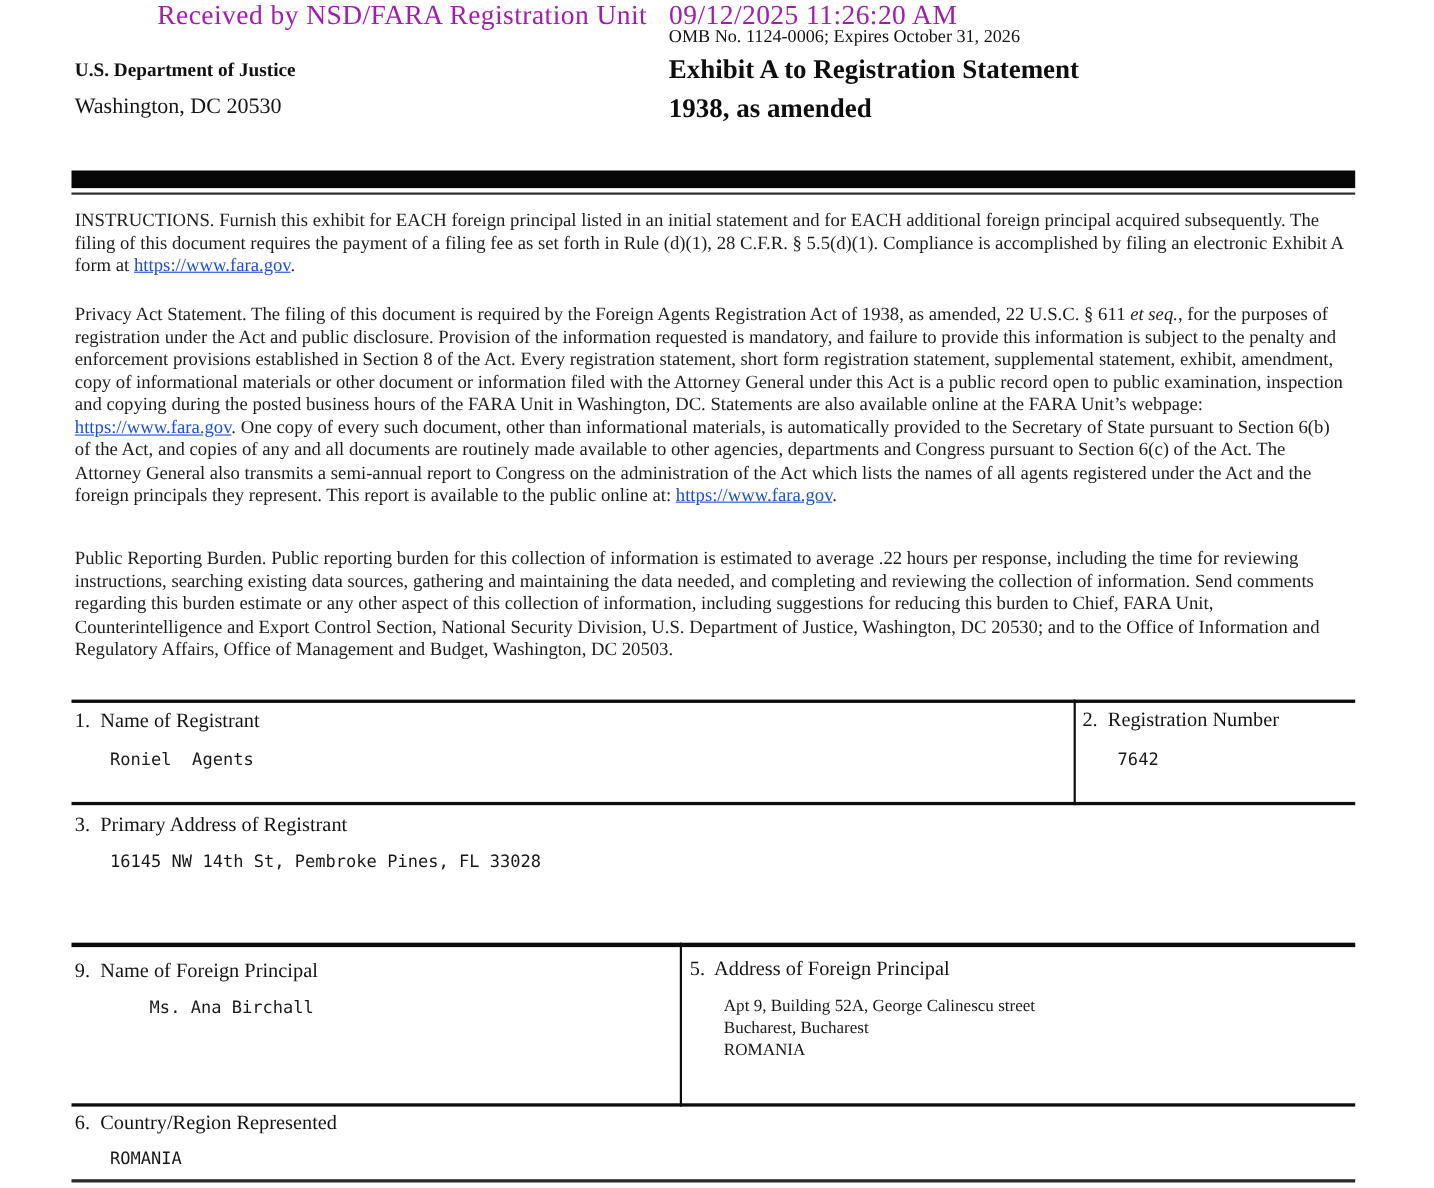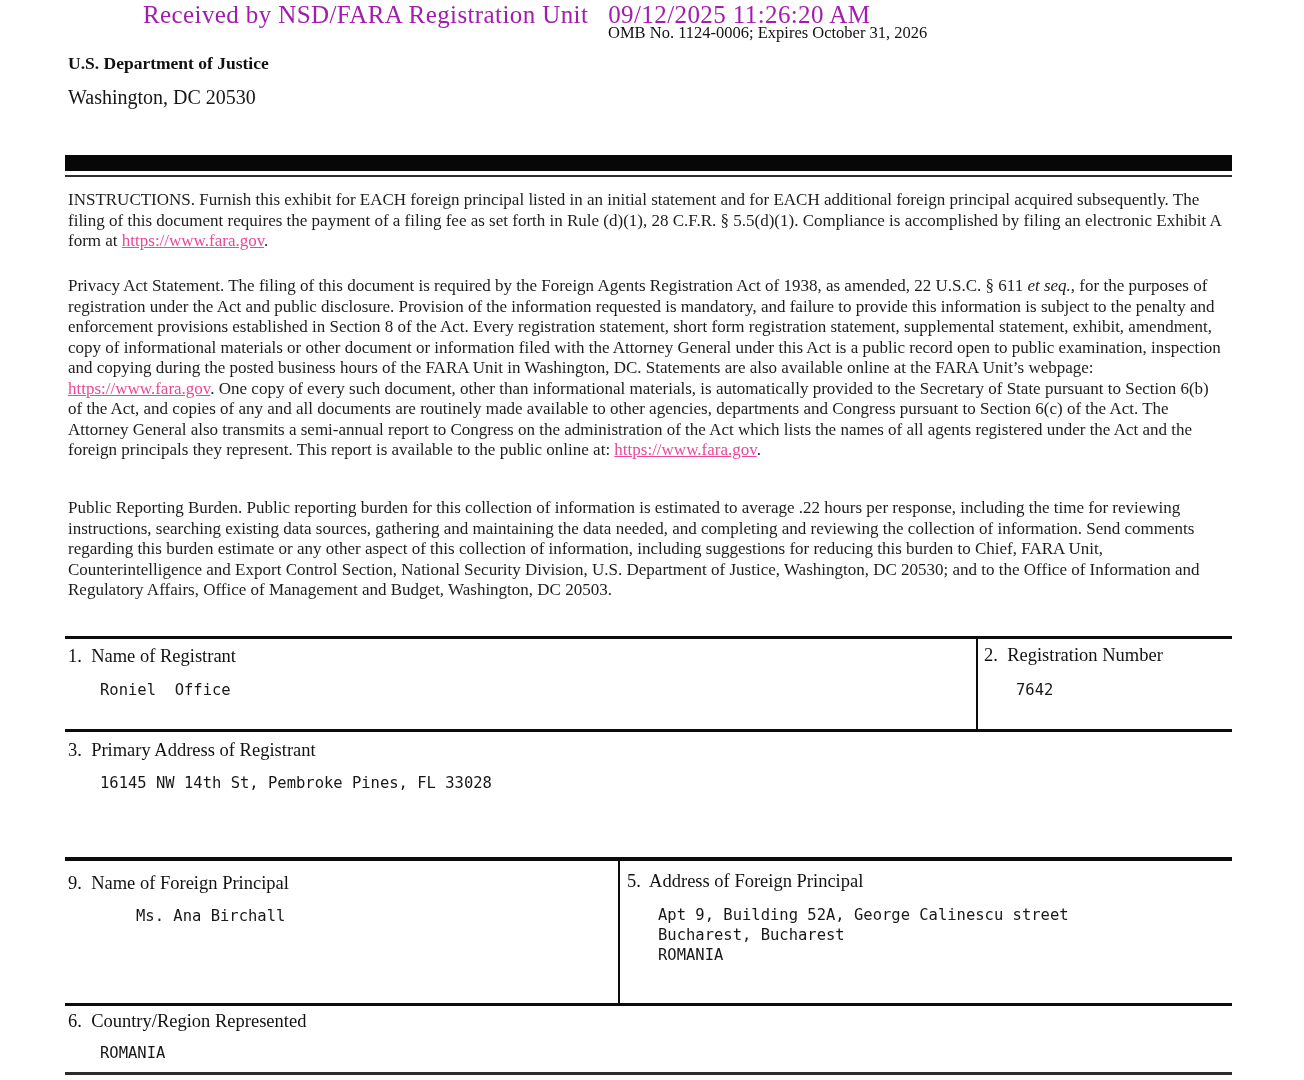--- a/index.html
+++ b/index.html
@@ -23,21 +23,21 @@
   }
   .bar{left:65px;top:155px;width:1167px;height:16px;background:#070707;}
   .thin-rule{left:65px;top:175px;width:1167px;height:2px;background:#2e2e2e;}
   .para{
     left:68px;width:1154px;font-size:17px;line-height:20.5px;
     color:#1d1d1d;text-align:left;margin:0;
   }
   .para-instructions{top:190px;}
   .para-privacy{top:276px;}
   .para-burden{top:498px;}
-  a.doclink{color:#ec4899;text-decoration:underline;cursor:pointer;}
+  a.doclink{color:#1d4ed8;text-decoration:underline;cursor:pointer;}
   .em-it{font-style:italic;}
   .hline{background:#0c0c0c;}
   .vline{background:#0c0c0c;}
   .field-label{
     font-size:18.5px;color:#121212;white-space:pre-wrap;
   }
   .field-value{
     font-family:"DejaVu Sans Mono","Liberation Mono",monospace;
     font-size:15.5px;color:#181818;white-space:pre-wrap;line-height:20px;
   }
@@ -47,52 +47,54 @@
 <body>
 
 <div>
 
   <div class="abs received">Received by NSD/FARA Registration Unit   09/12/2025 11:26:20 AM</div>
   <div class="abs omb">OMB No. 1124-0006; Expires October 31, 2026</div>
   <div class="abs doj-name">U.S. Department of Justice</div>
   <div class="abs doj-city">Washington, DC 20530</div>
 
   <div class="abs title-block">
+    <div>Exhibit A to Registration Statement</div>
+    <div>1938, as amended</div>
   </div>
 
   <div class="abs bar"></div>
   <div class="abs thin-rule"></div>
 
   <p class="abs para para-instructions"><span>INSTRUCTIONS.  Furnish this exhibit for EACH foreign principal listed in an initial statement and for EACH additional foreign principal acquired subsequently.  The filing of this document requires the payment of a filing fee as set forth in Rule (d)(1), 28 C.F.R. § 5.5(d)(1).  Compliance is accomplished by filing an electronic Exhibit A form at </span><a class="doclink">https://www.fara.gov</a><span>.</span></p>
 
   <p class="abs para para-privacy"><span>Privacy Act Statement.  The filing of this document is required by the Foreign Agents Registration Act of 1938, as amended, 22 U.S.C. § 611 </span><span class="em-it">et seq.</span><span>, for the purposes of registration under the Act and public disclosure.  Provision of the information requested is mandatory, and failure to provide this information is subject to the penalty and enforcement provisions established in Section 8 of the Act.  Every registration statement, short form registration statement, supplemental statement, exhibit, amendment, copy of informational materials or other document or information filed with the Attorney General under this Act is a public record open to public examination, inspection and copying during the posted business hours of the FARA Unit in Washington, DC.  Statements are also available online at the FARA Unit’s webpage: </span><a class="doclink">https://www.fara.gov</a><span>. One copy of every such document, other than informational materials, is automatically provided to the Secretary of State pursuant to Section 6(b) of the Act, and copies of any and all documents are routinely made available to other agencies, departments and Congress pursuant to Section 6(c) of the Act.  The Attorney General also transmits a semi-annual report to Congress on the administration of the Act which lists the names of all agents registered under the Act and the foreign principals they represent.  This report is available to the public online at: </span><a class="doclink">https://www.fara.gov</a><span>.</span></p>
 
   <p class="abs para para-burden"><span>Public Reporting Burden.  Public reporting burden for this collection of information is estimated to average .22 hours per response, including the time for reviewing instructions, searching existing data sources, gathering and maintaining the data needed, and completing and reviewing the collection of information.  Send comments regarding this burden estimate or any other aspect of this collection of information, including suggestions for reducing this burden to Chief, FARA Unit, Counterintelligence and Export Control Section, National Security Division, U.S. Department of Justice, Washington, DC 20530; and to the Office of Information and Regulatory Affairs, Office of Management and Budget, Washington, DC 20503.</span></p>
 
   <div class="abs hline" style="left:65px;top:636px;width:1167px;height:3px;"></div>
   <div class="abs vline" style="left:976px;top:636px;width:2px;height:96px;"></div>
   <div class="abs hline" style="left:65px;top:729px;width:1167px;height:3px;"></div>
   <div class="abs hline" style="left:65px;top:857px;width:1167px;height:4px;"></div>
   <div class="abs vline" style="left:618px;top:857px;width:2px;height:149px;"></div>
   <div class="abs hline" style="left:65px;top:1003px;width:1167px;height:3px;"></div>
   <div class="abs bottom-rule" style="left:65px;top:1072px;width:1167px;height:3px;"></div>
 
   <div class="abs field-label" style="left:68px;top:646px;">1.  Name of Registrant</div>
-  <div class="abs field-value" style="left:100px;top:680px;">Roniel  Office</div>
+  <div class="abs field-value" style="left:100px;top:680px;">Roniel  Agents</div>
 
   <div class="abs field-label" style="left:984px;top:645px;">2.  Registration Number</div>
   <div class="abs field-value" style="left:1016px;top:680px;">7642</div>
 
   <div class="abs field-label" style="left:68px;top:740px;">3.  Primary Address of Registrant</div>
   <div class="abs field-value" style="left:100px;top:773px;">16145 NW 14th St, Pembroke Pines, FL 33028</div>
 
   <div class="abs field-label" style="left:68px;top:873px;">9.  Name of Foreign Principal</div>
   <div class="abs field-value" style="left:100px;top:906px;padding-left:36px;">Ms. Ana Birchall</div>
 
   <div class="abs field-label" style="left:627px;top:871px;">5.  Address of Foreign Principal</div>
-  <div class="abs field-value" style="left:658px;top:905px;">Apt 9, Building 52A, George Calinescu street
+  <div class="abs field-value" style="left:658px;top:905px;font-family:Liberation Serif, serif;">Apt 9, Building 52A, George Calinescu street
 Bucharest, Bucharest
 ROMANIA</div>
 
   <div class="abs field-label" style="left:68px;top:1011px;">6.  Country/Region Represented</div>
   <div class="abs field-value" style="left:100px;top:1043px;">ROMANIA</div>
 
 </div>
 
 </body></html>

